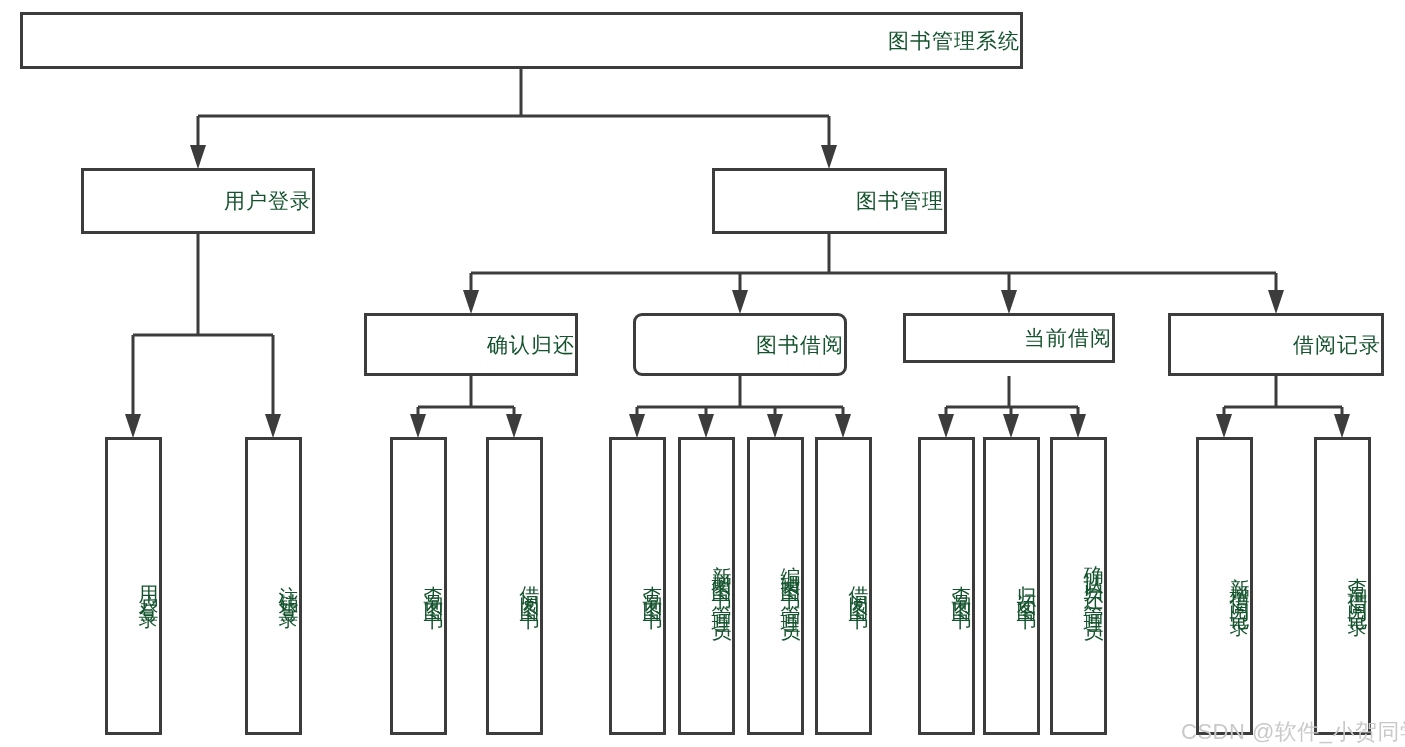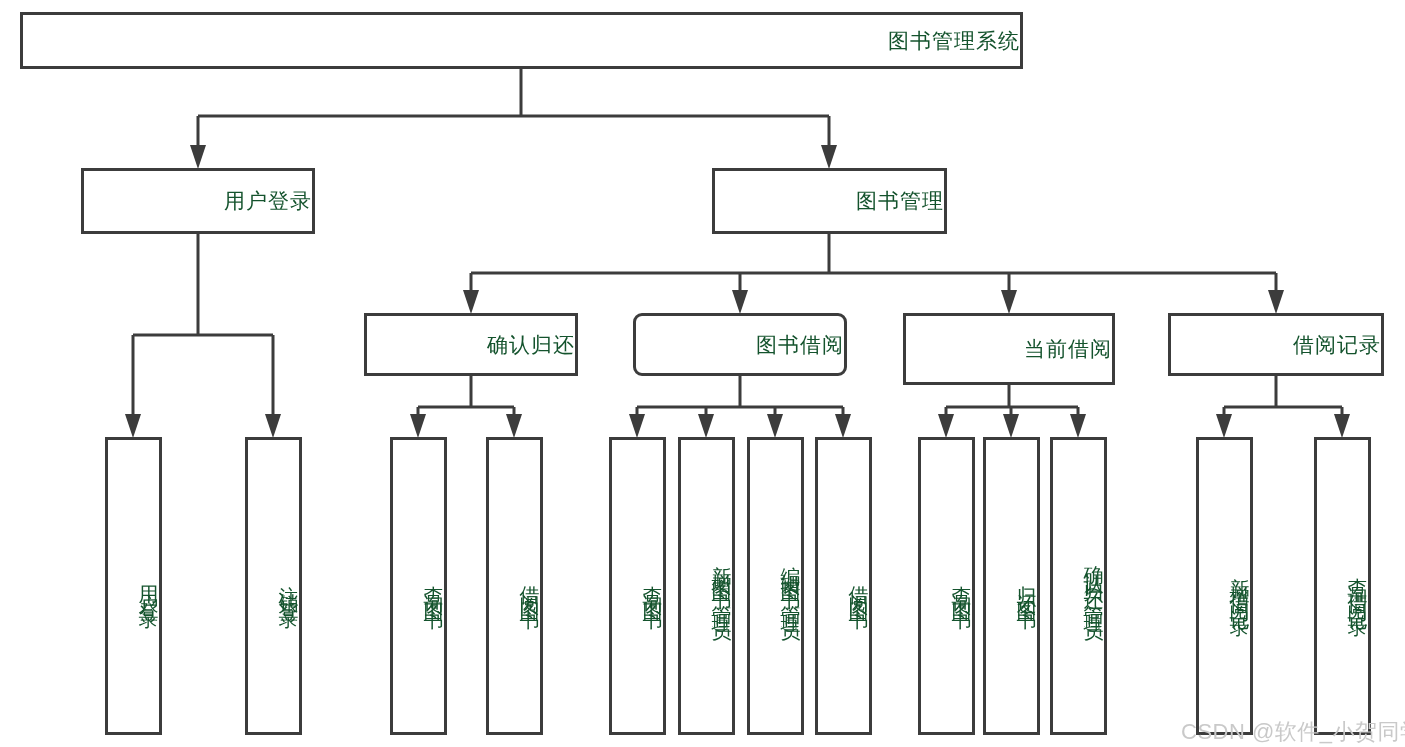--- a/index.html
+++ b/index.html
@@ -33,21 +33,21 @@
     white-space: nowrap;
   }
   
   .n-root    { left: 20px;  top: 12px;  width: 1003px; height: 57px; }
   
   .n-user    { left: 81px;  top: 168px; width: 234px;  height: 66px; }
   .n-book    { left: 712px; top: 168px; width: 235px;  height: 66px; }
   
   .n-rec     { left: 364px;  top: 313px; width: 214px; height: 63px; }
   .n-borrow  { left: 633px;  top: 313px; width: 214px; height: 63px; border-radius: 9px; }
-  .n-current { left: 903px;  top: 313px; width: 212px; height: 72px; }
+  .n-current { left: 903px;  top: 313px; width: 212px; height: 50px; }
   .n-records { left: 1168px; top: 313px; width: 216px; height: 63px; }
   
   .leaf { top: 437px; width: 57px; height: 298px; }
   .leaf span {
     writing-mode: vertical-rl;
     text-orientation: mixed;
     letter-spacing: 8px;
     font-size: 20px;
     line-height: 1;
   }

